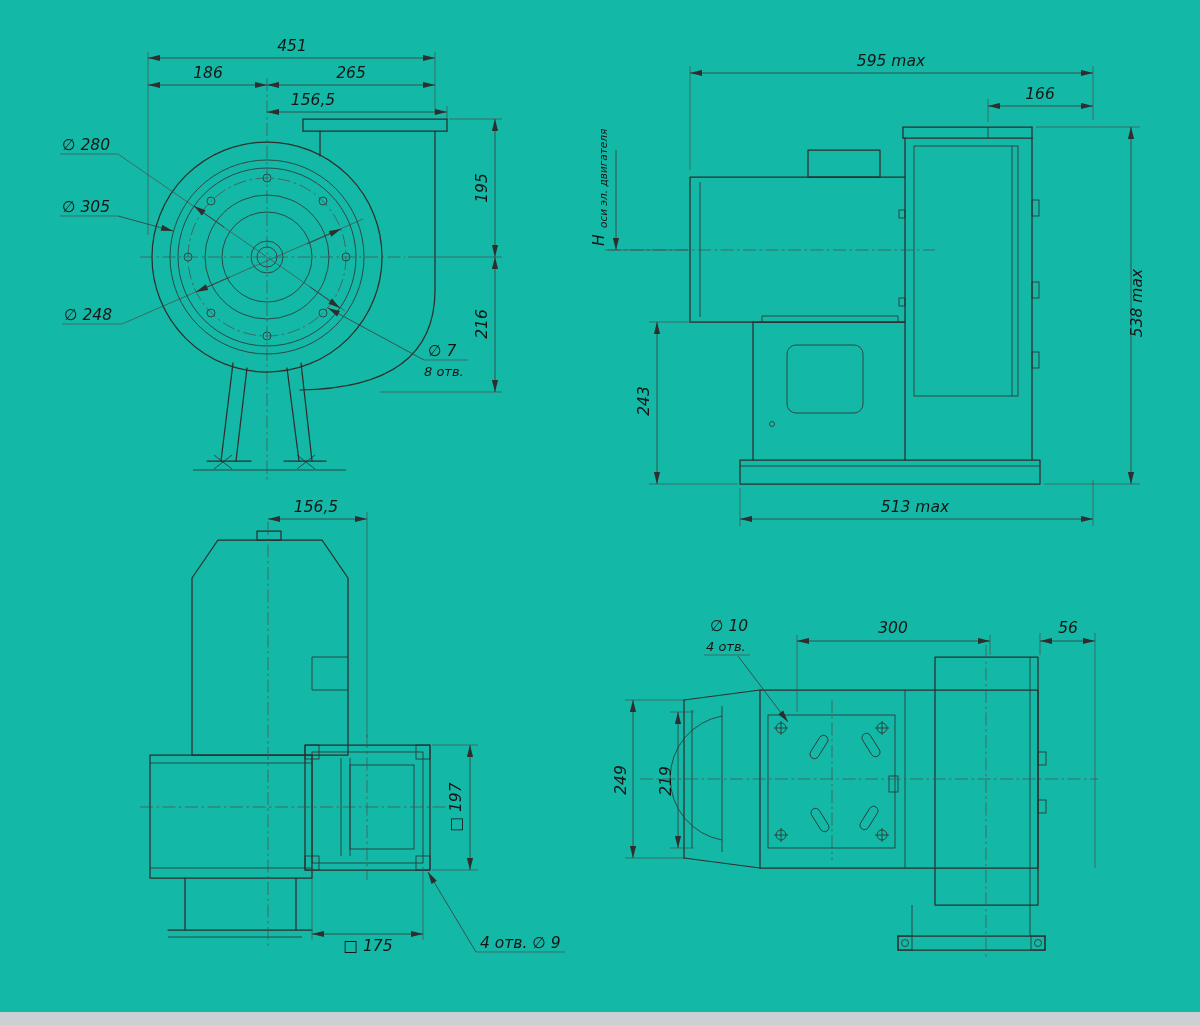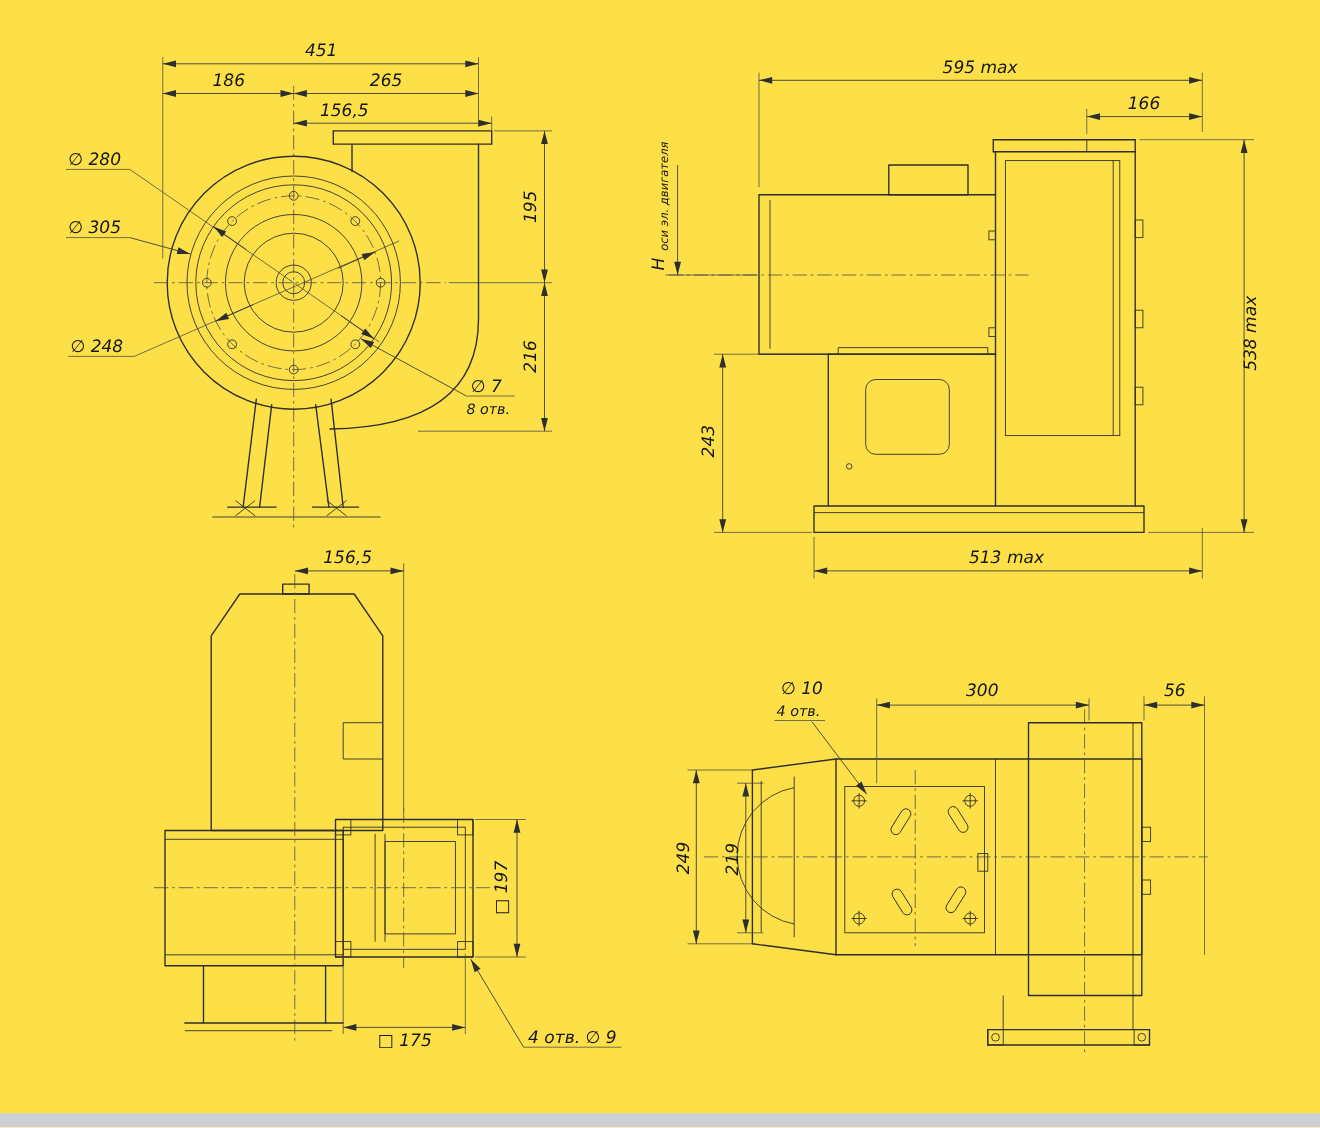--- a/index.html
+++ b/index.html
@@ -1,16 +1,16 @@
 <!DOCTYPE html>
 <html><head>
 <meta charset="utf-8">
 <style>
   html,body{margin:0;padding:0;background:#ffffff;}
-  .page{position:relative;width:1200px;height:1025px;background:#fde047;overflow:hidden;
+  .page{position:relative;width:1200px;height:1025px;background:#14b8a6;overflow:hidden;
         font-family:"DejaVu Sans",sans-serif;}
   svg{display:block;}
   .o{fill:none;stroke:#2e2e2e;stroke-width:1.25;stroke-linejoin:round;stroke-linecap:round;}
   .t{fill:none;stroke:#2e2e2e;stroke-width:0.8;}
   .cl{fill:none;stroke:#4a4a4a;stroke-width:0.7;stroke-dasharray:13 3.5 2.5 3.5;}
   .ext{fill:none;stroke:#4a4a4a;stroke-width:0.7;}
   .dim{fill:none;stroke:#3a3a3a;stroke-width:0.8;}
   .dt{font:italic 15.5px "DejaVu Sans",sans-serif;fill:#161616;}
   .dts{font:italic 13px "DejaVu Sans",sans-serif;fill:#161616;}
   .mid{text-anchor:middle;}

